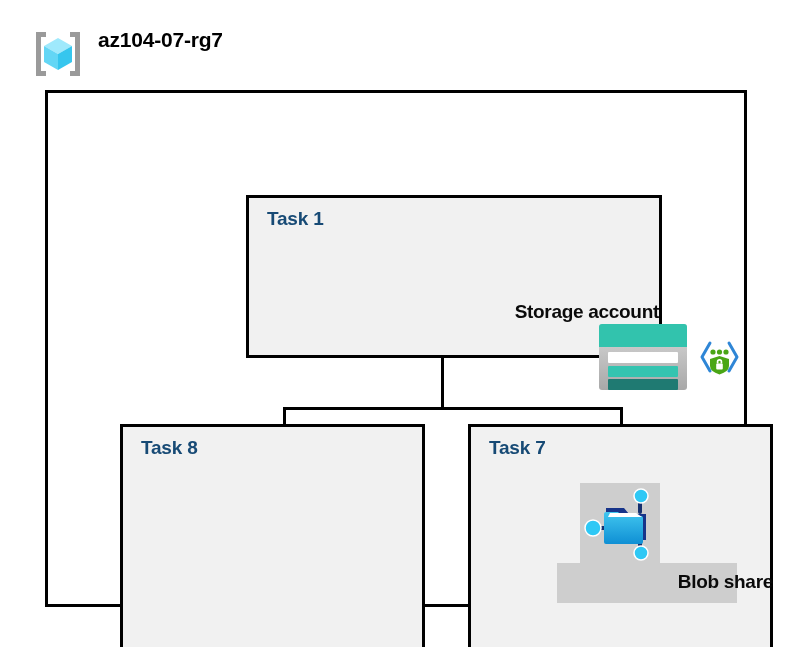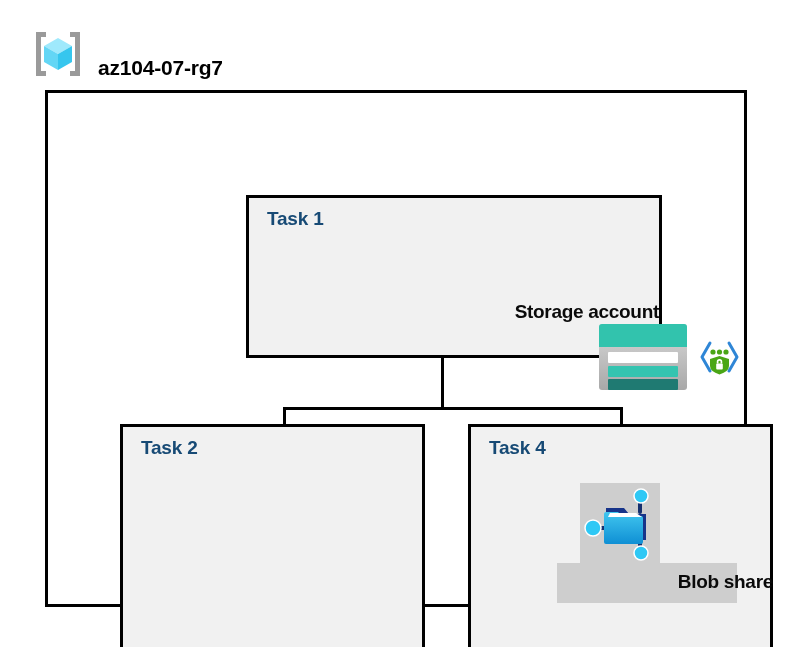--- a/index.html
+++ b/index.html
@@ -14,21 +14,21 @@
     font-family: "Liberation Sans", sans-serif;
     overflow: hidden;
   }
 
   
   #rg-header {
     position: absolute;
     left: 32px;
     top: 28px;
     display: flex;
-    align-items: flex-end;
+    align-items: flex-start;
     gap: 14px;
   }
   #rg-icon {
     width: 52px;
     height: 52px;
     position: relative;
     flex: none;
   }
   #rg-title {
     font-size: 21px;
@@ -207,26 +207,26 @@
         <path d="M22.5 21 L32 24 L32 31 Q32 36.5 22.5 39.5 Q13 36.5 13 31 L13 24 Z" fill="#4aa616"></path>
         <rect x="19.2" y="28.5" width="6.6" height="6" rx="1" fill="#ffffff"></rect>
         <path d="M20.6 28.5 L20.6 26.6 Q20.6 24.9 22.5 24.9 Q24.4 24.9 24.4 26.6 L24.4 28.5" fill="none" stroke="#ffffff" stroke-width="1.7"></path>
       </svg>
     </div>
 
     <div class="node-caption" style="top:103px;left:0;">Storage account</div>
   </div>
 
   <div class="task-box" id="task2-box">
-    <div class="task-label">Task 2</div>
+    <div class="task-label">Task 8</div>
 
   </div>
 
   <div class="task-box" id="task3-box">
-    <div class="task-label">Task 4</div>
+    <div class="task-label">Task 7</div>
   </div>
 
   <div id="fileshare-sel-icon"></div>
   <div id="fileshare-sel-label"></div>
 
   <div id="fileshare-icon">
     <svg viewBox="0 0 74 76" width="74" height="76" aria-hidden="true">
 
       <path d="M56 14 L56 26" stroke="#16306e" stroke-width="4" stroke-linecap="round"></path>
       <path d="M14 42 L26 42" stroke="#16306e" stroke-width="4" stroke-linecap="round"></path>

